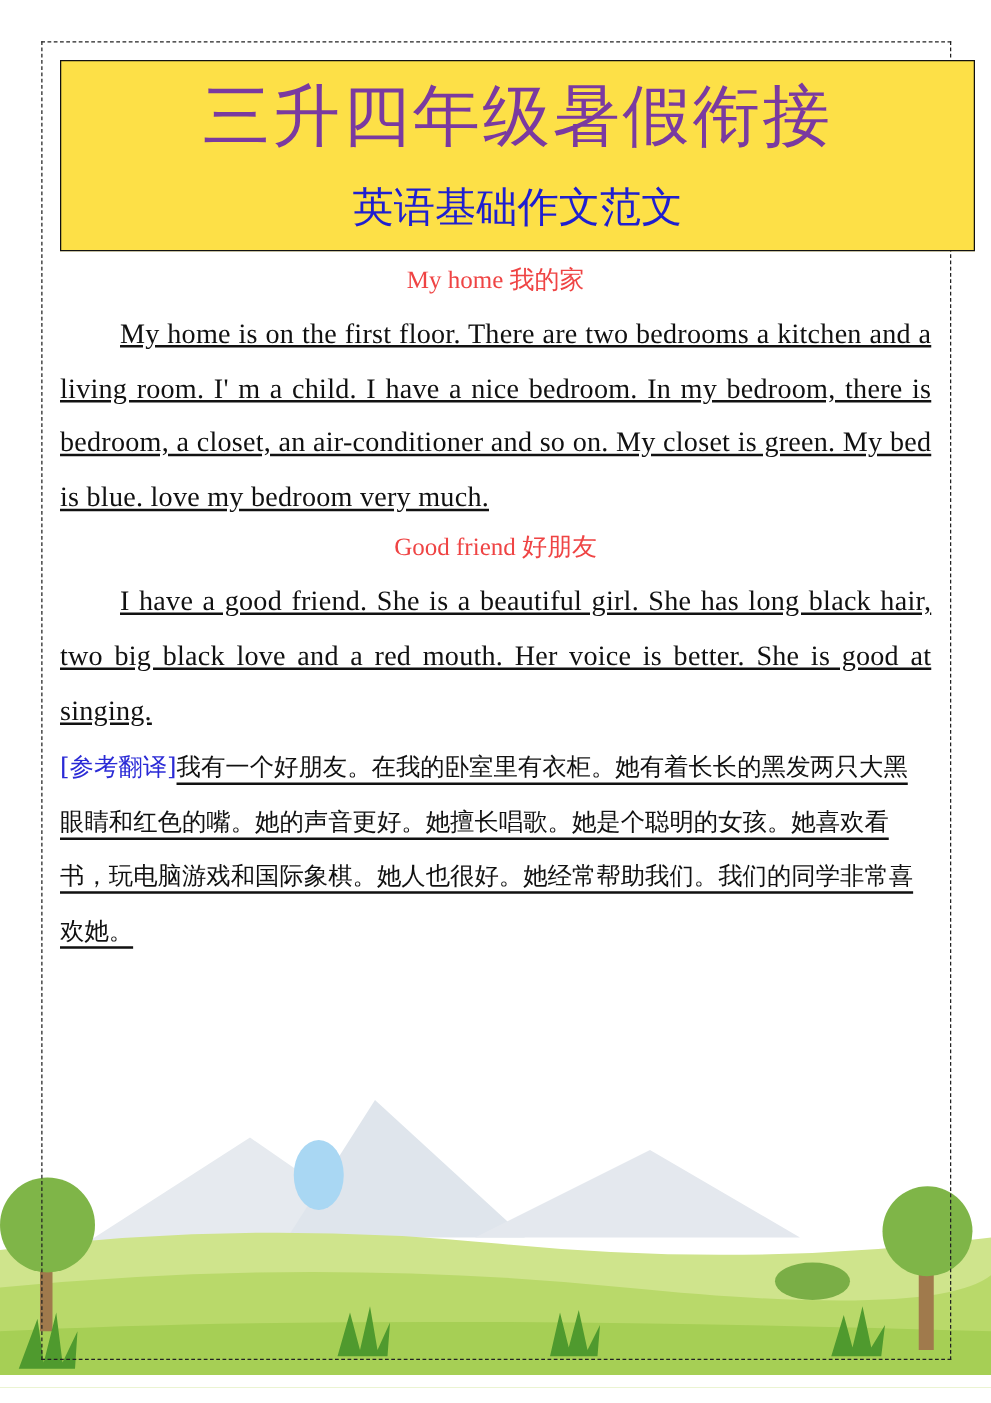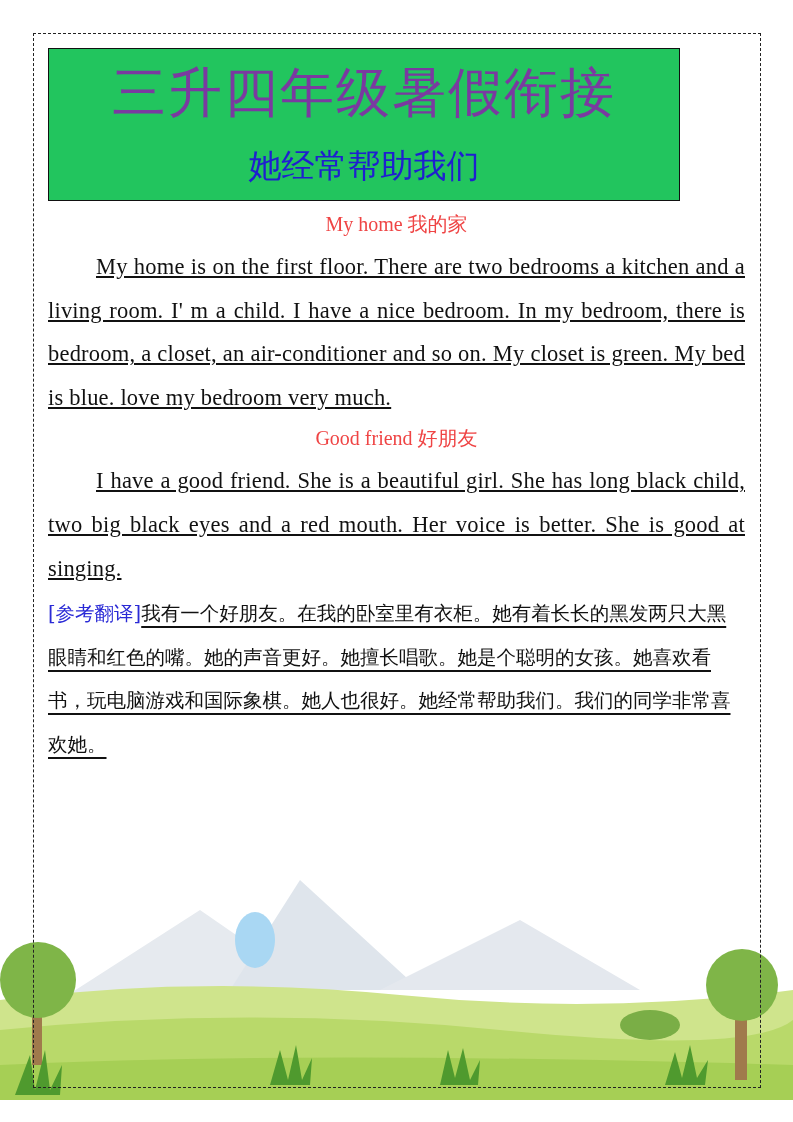--- a/index.html
+++ b/index.html
@@ -8,22 +8,22 @@
     background: #ffffff;
     font-family: "DejaVu Serif", "Liberation Serif", serif;
   }
   
   .scene { position: absolute; left: 0; top: 880px; width: 793px; height: 230px; z-index: 0; }
   .page-frame {
     position: absolute; left: 33px; top: 33px; width: 728px; height: 1055px;
     border: 1px dashed #222; z-index: 2; box-sizing: border-box;
   }
   .title-box {
-    position: absolute; left: 48px; top: 48px; width: 632px; height: 153px;
-    border: 1.5px solid #111; box-sizing: border-box; z-index: 3; background: #22c55e;
+    position: absolute; left: 48px; top: 48px; width: 732px; height: 153px;
+    border: 1.5px solid #111; box-sizing: border-box; z-index: 3; background: #fde047;
   }
   .main-title {
     position: absolute; left: 0; right: 0; top: 8px; text-align: center;
     font-family: "DejaVu Serif", serif; font-size: 54px; color: #7a3aa0;
     letter-spacing: 2px; line-height: 72px;
   }
   .sub-title {
     position: absolute; left: 0; right: 0; top: 95px; text-align: center;
     font-family: "DejaVu Serif", serif; font-size: 33px; color: #1f1fd0; line-height: 44px;
   }
@@ -71,27 +71,27 @@
     <path d="M270 205 L280 170 L288 200 L296 165 L302 200 L312 178 L310 205 Z"></path>
     <path d="M440 205 L448 170 L455 198 L463 168 L470 200 L480 180 L478 205 Z"></path>
     <path d="M665 205 L675 172 L682 198 L690 165 L697 198 L708 180 L705 205 Z"></path>
   </g>
 </svg>
 
 <div class="page-frame"></div>
 
 <div class="title-box">
   <div class="main-title">三升四年级暑假衔接</div>
-  <div class="sub-title">她经常帮助我们</div>
+  <div class="sub-title">英语基础作文范文</div>
 </div>
 
 <div class="content">
   <section>
     <div class="heading">My home 我的家</div>
     <p class="para indent">My home is on the first floor. There are two bedrooms a kitchen and a living room. I' m a child. I have a nice bedroom. In my bedroom, there is bedroom, a closet, an air-conditioner and so on. My closet is green. My bed is blue. love my bedroom very much.</p>
   </section>
 
   <section>
     <div class="heading">Good friend 好朋友</div>
-    <p class="para indent">I have a good friend. She is a beautiful girl. She has long black child, two big black eyes and a red mouth. Her voice is better. She is good at singing.</p>
+    <p class="para indent">I have a good friend. She is a beautiful girl. She has long black hair, two big black love and a red mouth. Her voice is better. She is good at singing.</p>
     <p class="trans"><span class="label">[参考翻译]</span><span class="body-text">我有一个好朋友。在我的卧室里有衣柜。她有着长长的黑发两只大黑眼睛和红色的嘴。她的声音更好。她擅长唱歌。她是个聪明的女孩。她喜欢看书，玩电脑游戏和国际象棋。她人也很好。她经常帮助我们。我们的同学非常喜欢她。</span></p>
   </section>
 </div>
 
 </body></html>

